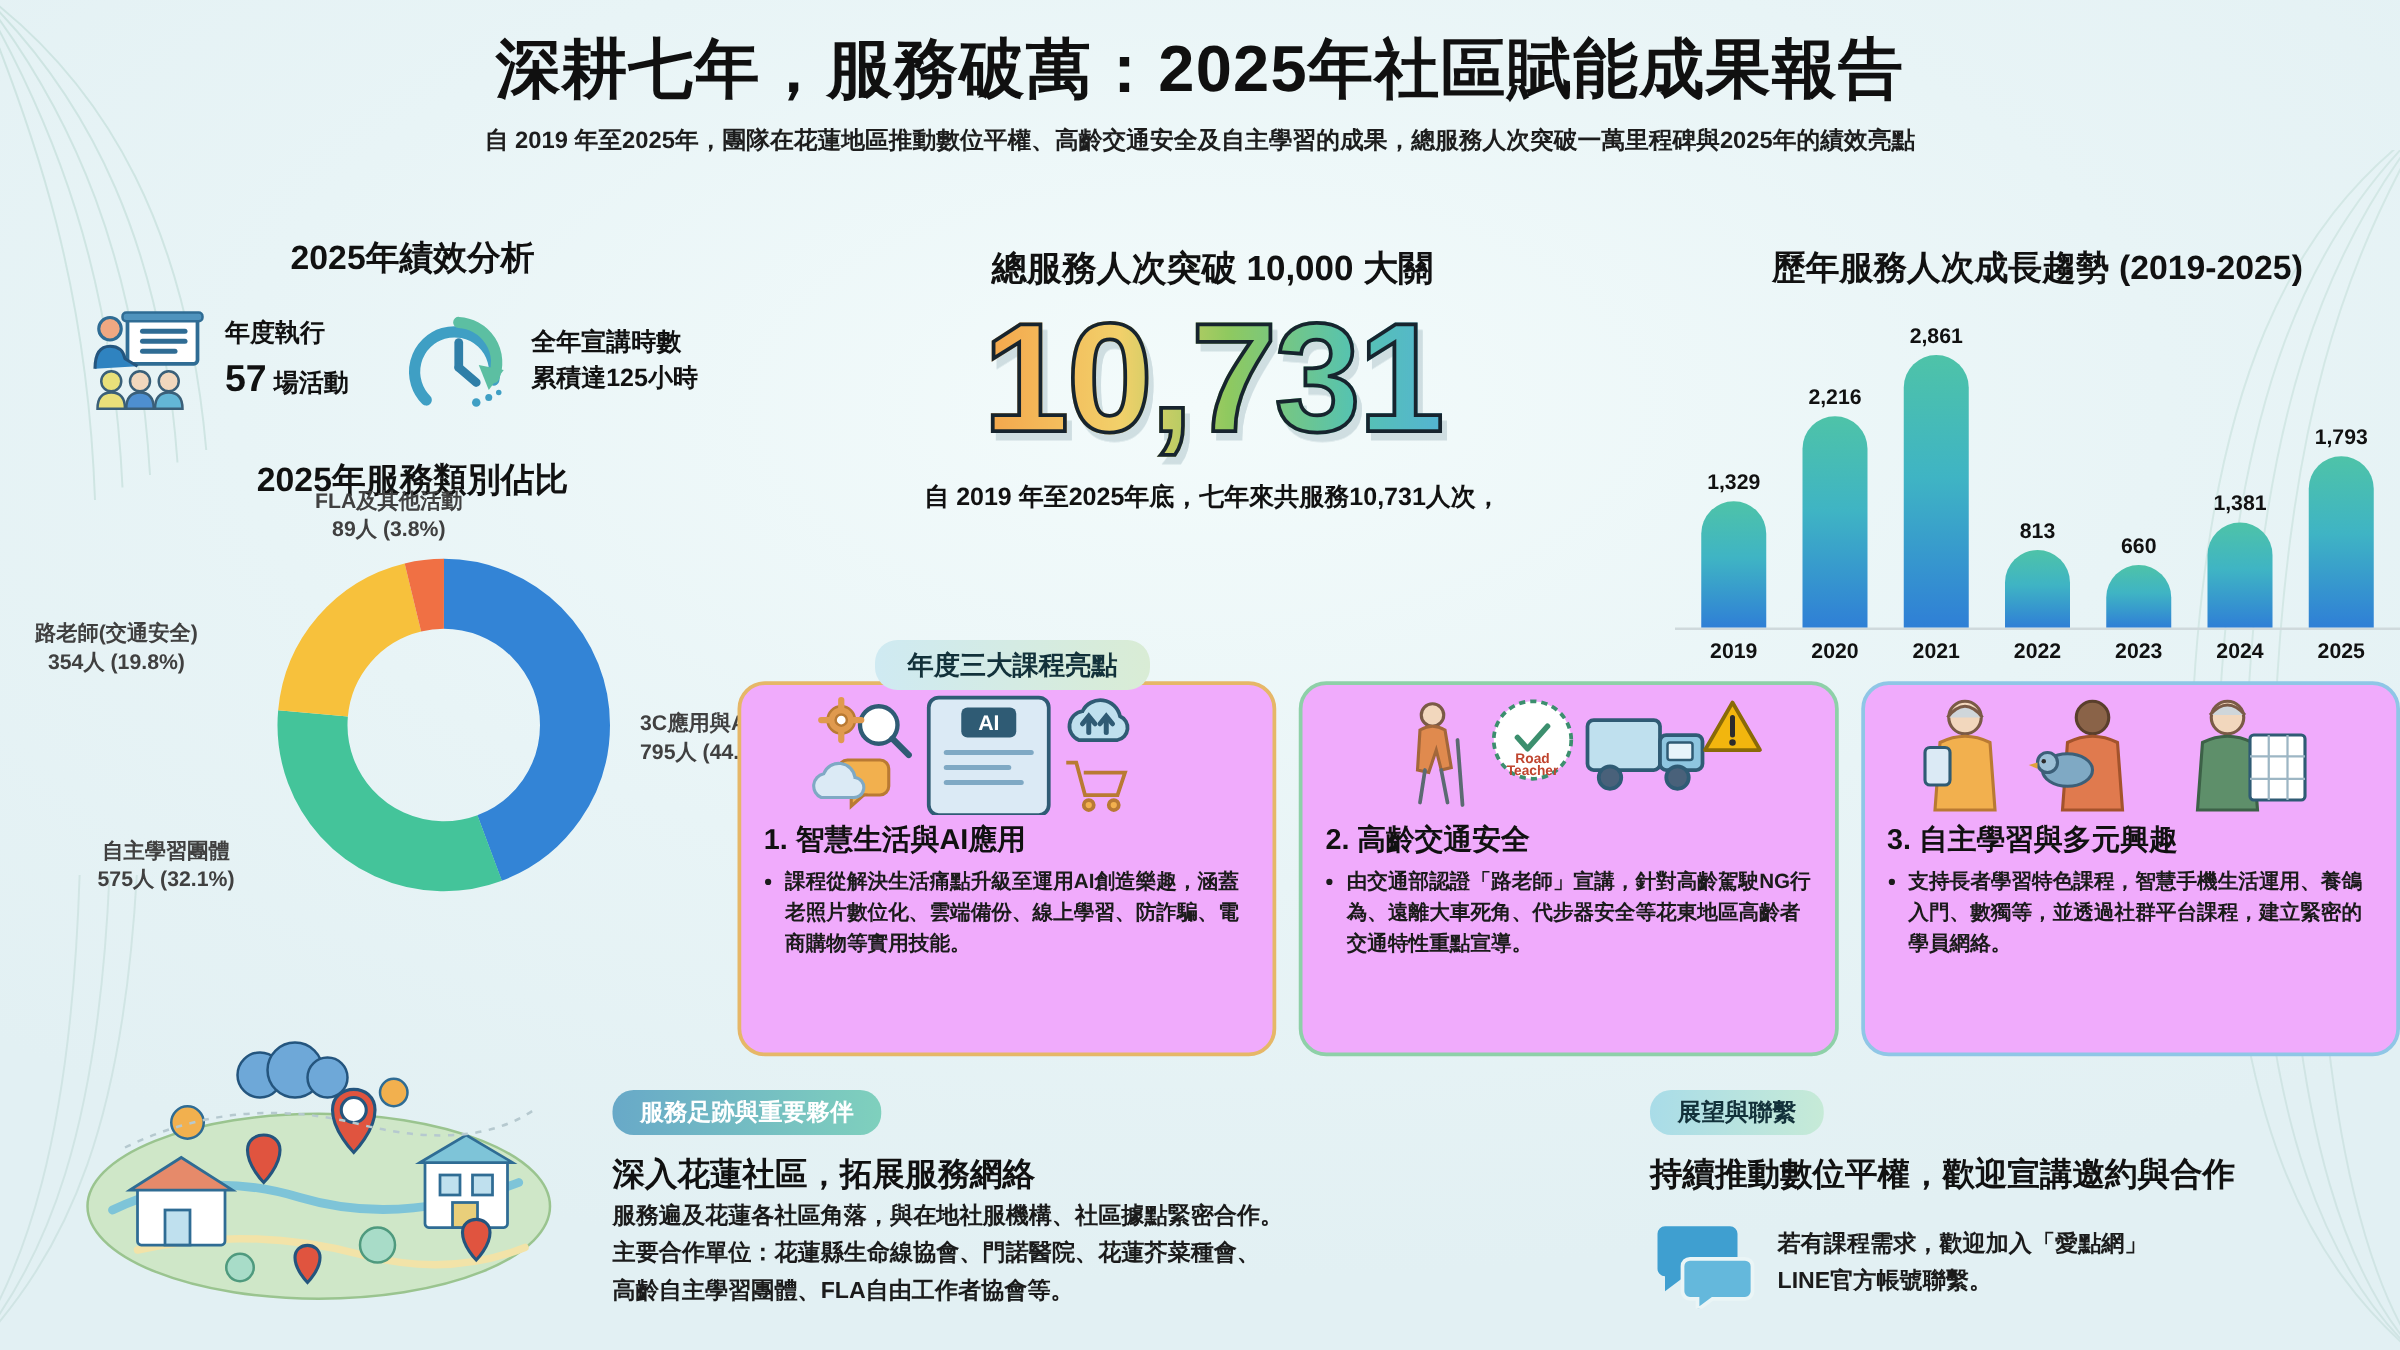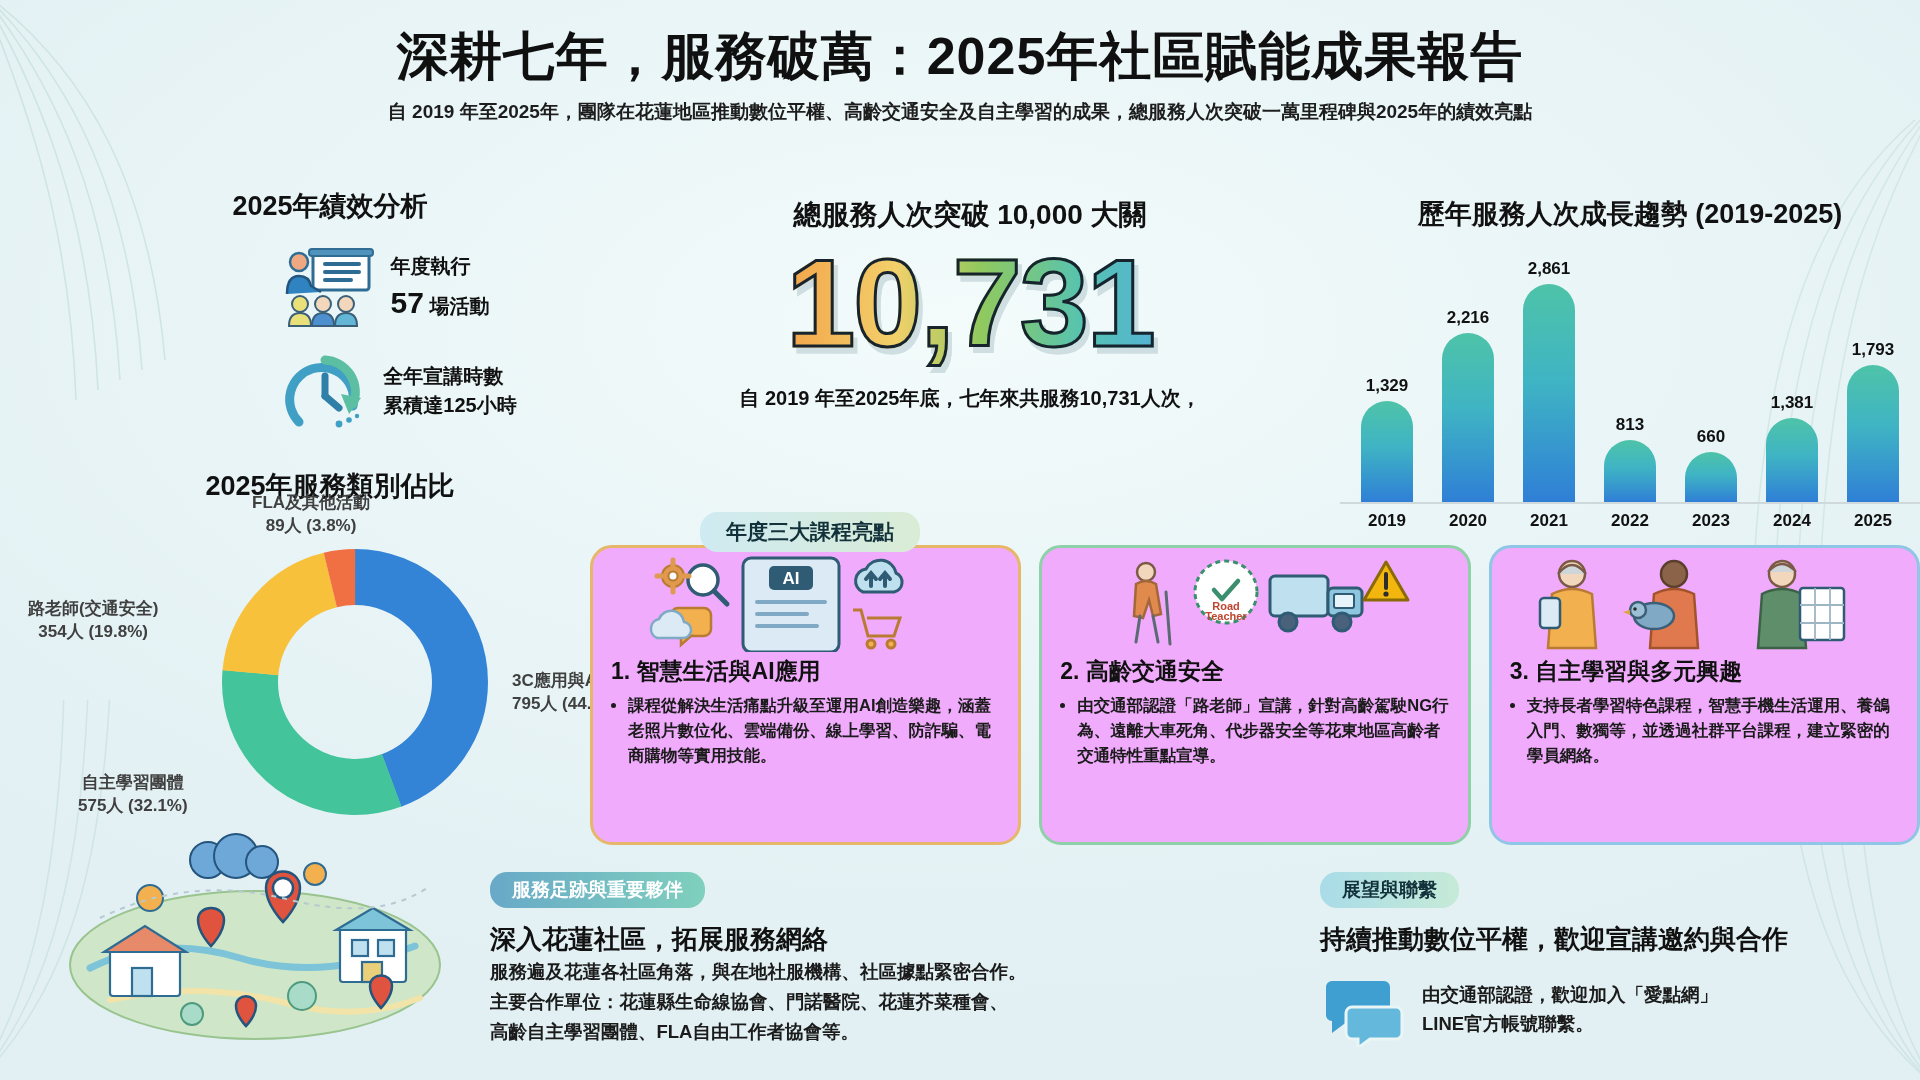--- a/index.html
+++ b/index.html
@@ -27,21 +27,21 @@
   #subtitle{
     margin-top:14px;font-size:19px;font-weight:bold;color:#1d1d1d;white-space:nowrap;
   }
 
   
   .sec-title{font-size:27px;font-weight:bold;color:#111;text-align:center;}
 
   
   #left-col{position:absolute;left:0px;top:188px;width:700px;z-index:3;}
   #perf-title{margin-left:-40px;}
-  #stat-row{display:flex;align-items:center;gap:18px;margin-top:22px;padding-left:72px;flex-direction:column;}
+  #stat-row{display:flex;align-items:center;gap:18px;margin-top:22px;padding-left:72px;}
   .stat{display:flex;align-items:center;gap:12px;}
   .stat-txt{font-size:20px;font-weight:bold;line-height:1.45;color:#111;white-space:nowrap;}
   .stat-txt .big{font-size:30px;font-weight:bold;}
 
   #donut-title{margin-top:34px;margin-left:-40px;}
 
   #donut-wrap{position:relative;width:700px;height:330px;margin-top:6px;}
   #donut{position:absolute;left:205px;top:22px;}
   .dlabel{position:absolute;font-size:17px;font-weight:bold;color:#404040;line-height:1.35;white-space:nowrap;}
   .dlabel .l2{display:block;}
@@ -474,17 +474,17 @@
 
 <div id="foot-right">
   <span class="pill">展望與聯繫</span>
   <div class="foot-h">持續推動數位平權，歡迎宣講邀約與合作</div>
   <div id="contact-row">
     <svg width="86" height="74" viewBox="0 0 86 74">
       <path d="M6 8 h58 a6 6 0 0 1 6 6 v28 a6 6 0 0 1 -6 6 h-36 l-16 12 v-12 a6 6 0 0 1 -6 -6 v-28 a6 6 0 0 1 6 -6z" fill="#3f9fd0"></path>
       <path d="M32 34 h44 a6 6 0 0 1 6 6 v20 a6 6 0 0 1 -6 6 h-26 l-12 9 v-9 h-6 a6 6 0 0 1 -6 -6 v-20 a6 6 0 0 1 6 -6z" fill="#64b8dc" stroke="#eaf5f6" stroke-width="3"></path>
     </svg>
     <div id="contact-text">
-      <div>由交通部認證，歡迎加入「愛點網」</div>
+      <div>若有課程需求，歡迎加入「愛點網」</div>
       <div>LINE官方帳號聯繫。</div>
     </div>
   </div>
 </div>
 
 </body></html>

